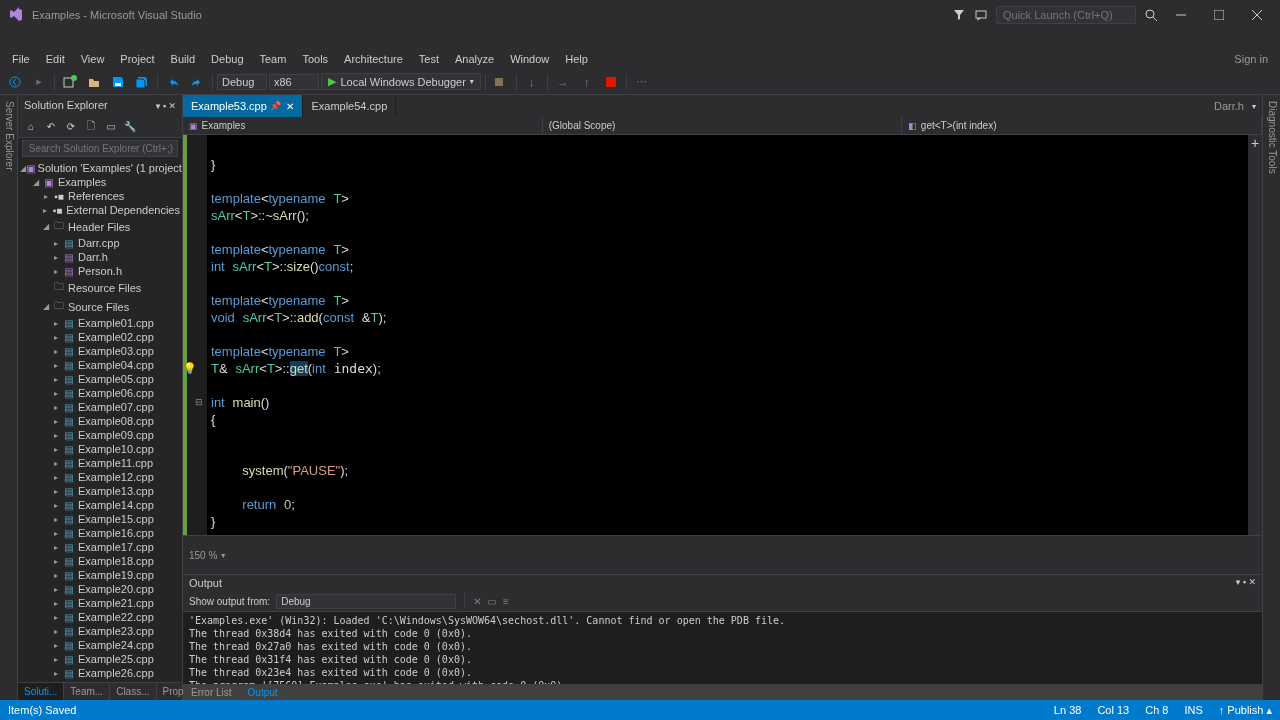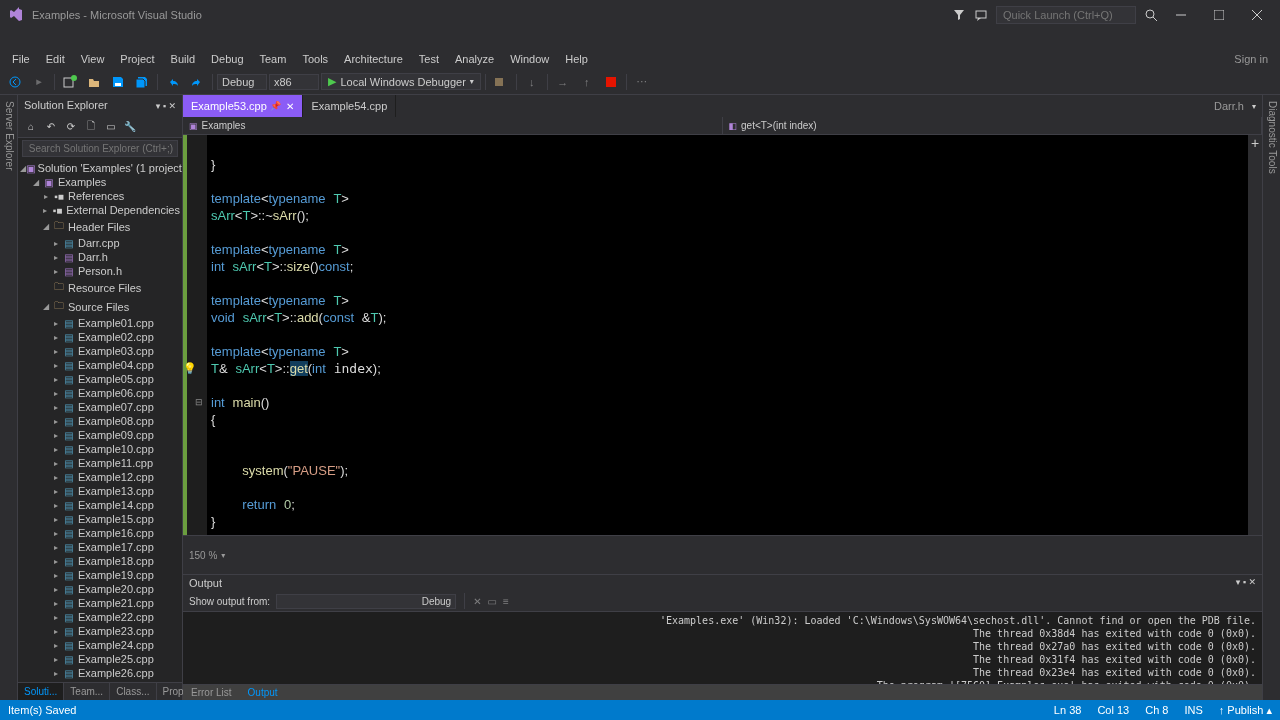--- a/index.html
+++ b/index.html
@@ -37,41 +37,41 @@
 .proj-icon { color: #b084d9; }
 .folder-icon { color: #dcb67a; }
 .cpp-icon { color: #519aba; }
 .h-icon { color: #a074c4; }
 .se-tabs { display: flex; background: #2d2d30; border-top: 1px solid #3f3f46; font-size: 10px; }
 .se-tab { padding: 3px 6px; color: #999; border-right: 1px solid #3f3f46; }
 .se-tab.active { background: #1e1e1e; color: #0097fb; }
 .editor-area { flex: 1; display: flex; flex-direction: column; background: #1e1e1e; }
 .doc-tabs { background: #2d2d30; height: 22px; display: flex; align-items: stretch; }
 .doc-tab { padding: 3px 8px; font-size: 11px; color: #ccc; display: flex; align-items: center; gap: 4px; border-right: 1px solid #1e1e1e; }
-.doc-tab.active { background: #8b5cf6; color: #fff; }
+.doc-tab.active { background: #0369a1; color: #fff; }
 .doc-close { font-size: 10px; }
 .nav-bar { background: #2d2d30; height: 18px; display: flex; border-bottom: 1px solid #3f3f46; font-size: 10px; }
 .nav-combo { flex: 1; padding: 2px 6px; border-right: 1px solid #3f3f46; color: #ccc; display: flex; align-items: center; }
 .nav-combo .nav-icon { margin-right: 4px; font-size: 9px; }
 .code-container { flex: 1; display: flex; position: relative; }
 .code-left-margin { width: 4px; background: #6b9e3f; }
 .code-gutter { width: 20px; background: #1e1e1e; }
 .code-body { flex: 1; background: #000000; font-family: Consolas, monospace; font-size: 13px; line-height: 17px; padding: 4px 0 4px 4px; white-space: pre; color: #dcdcdc; position: relative; }
 .kw { color: #569cd6; }
 .typename { color: #4ec9b0; }
 .func { color: #dcdcaa; }
 .str { color: #d69d85; }
 .num { color: #b5cea8; }
 .punc { color: #dcdcdc; }
 .highlight-box { background: #113d5c; }
 .collapse-marker { position: absolute; left: -16px; color: #888; font-size: 9px; }
 .lightbulb { position: absolute; left: -28px; color: #ffcc00; font-size: 11px; }
 .code-scrollbar { width: 14px; background: #2d2d30; }
 .zoom-bar { background: #2d2d30; height: 16px; padding: 19px 6px; font-size: 10px; color: #999; border-top: 1px solid #3f3f46; display: flex; align-items: center; }
-.output-panel { background: #1e1e1e; border-top: 1px solid #3f3f46; text-align: right; }
+.output-panel { background: #1e1e1e; border-top: 1px solid #3f3f46; }
 .out-header { background: #2d2d30; padding: 2px 6px; font-size: 11px; display: flex; justify-content: space-between; }
 .out-toolbar { background: #2d2d30; padding: 2px 6px; display: flex; align-items: center; gap: 6px; font-size: 10px; border-bottom: 1px solid #3f3f46; }
 .out-combo { background: #333337; border: 1px solid #3f3f46; padding: 1px 4px; width: 180px; color: #ccc; }
 .out-body { font-family: Consolas, monospace; font-size: 10px; padding: 2px 6px; color: #ccc; white-space: pre; line-height: 13px; height: 72px; overflow: hidden; }
 .bottom-tabs { background: #404040; display: flex; font-size: 10px; border-top: 1px solid #3f3f46; }
 .bottom-tab { padding: 2px 8px; color: #999; }
 .bottom-tab.active { color: #0097fb; }
 .right-rail { width: 18px; background: #2d2d30; border-left: 1px solid #3f3f46; writing-mode: vertical-rl; text-orientation: mixed; font-size: 10px; padding: 6px 2px; color: #999; }
 .left-rail { width: 18px; background: #2d2d30; border-right: 1px solid #3f3f46; writing-mode: vertical-rl; font-size: 10px; padding: 6px 2px; color: #999; }
 .statusbar { background: #007acc; height: 20px; display: flex; align-items: center; padding: 0 8px; color: #fff; font-size: 11px; }
@@ -487,20 +487,23 @@
         <span style="color:#999">Darr.h</span>
         <span style="font-size:8px">▾</span>
       </div>
     </div>
     <div class="nav-bar">
       <div class="nav-combo">
           <span class="nav-icon proj-icon">▣</span>
           <span>Examples</span>
         </div>
       <div class="nav-combo">
+          <span>(Global Scope)</span>
+        </div>
+      <div class="nav-combo">
           <span class="nav-icon" style="color:#b084d9">◧</span>
           <span>get&lt;T&gt;(int index)</span>
         </div>
     </div>
     <div class="code-container">
       <div class="code-left-margin"></div>
       <div class="code-gutter"></div>
       <div class="code-body" id="code-body">
 <span class="punc">}</span>
 

